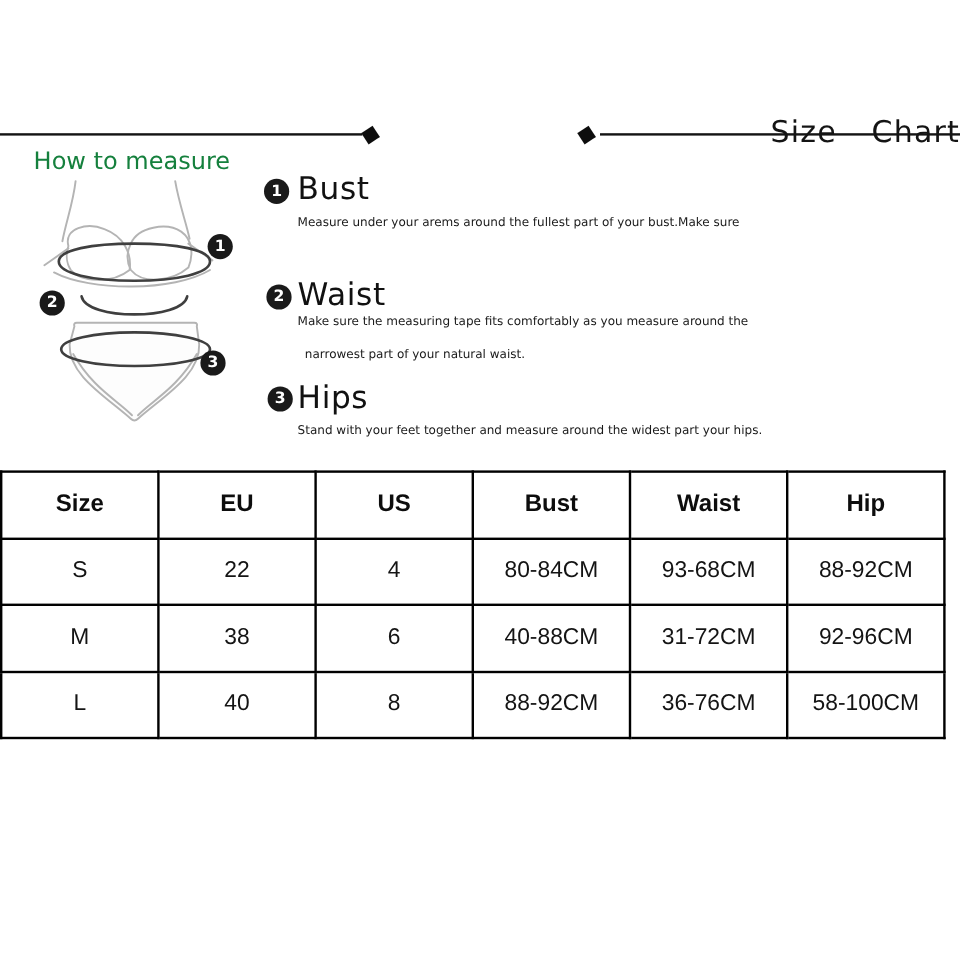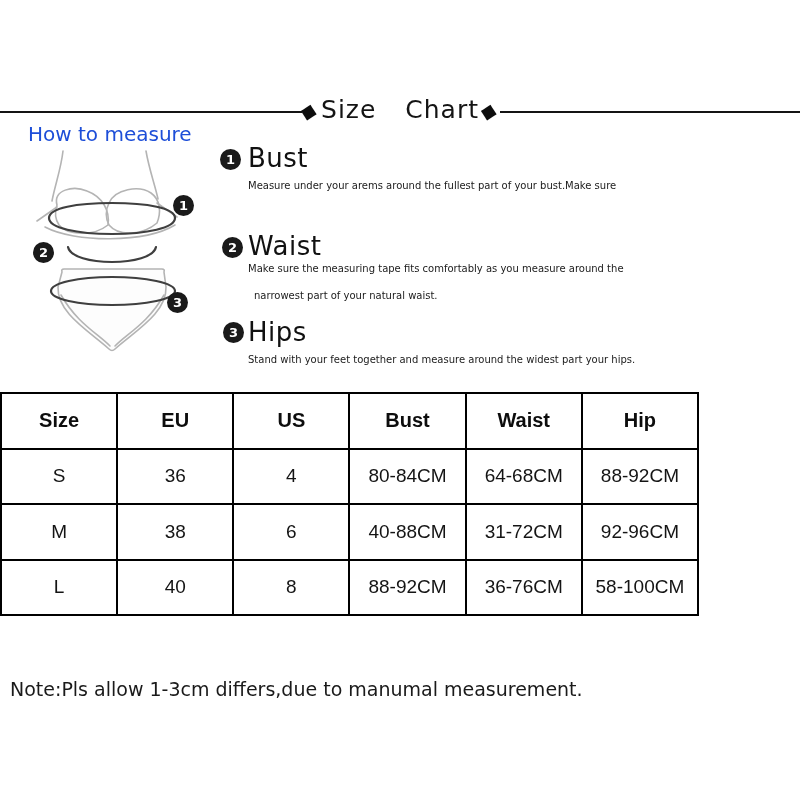--- a/index.html
+++ b/index.html
@@ -12,26 +12,26 @@
   }
 
   
   .rule { position:absolute; top:111px; height:2px; background:#141414; }
   .rule.left  { left:0;  width:302px; }
   .rule.right { left:500px; width:300px; }
   .diamond { position:absolute; top:98px; font-size:21px; color:#0d0d0d; line-height:26px; transform:rotate(12deg); }
   .diamond.left  { left:301px; }
   .diamond.right { left:481px; }
   .page-title {
-    position:absolute; top:95px; left:0; right:0; text-align:center;
+    position:absolute; top:95px; left:0; right:0; text-align:right;
     font-size:25px; letter-spacing:1px; word-spacing:20px; color:#141414;
   }
 
   
-  .htm-heading { position:absolute; top:122px; left:28px; font-size:20px; color:#1d4ed8; }
+  .htm-heading { position:absolute; top:122px; left:28px; font-size:20px; color:#15803d; }
   .diagram { position:absolute; top:145px; left:15px; }
 
   .num-badge {
     position:absolute; width:21px; height:21px; border-radius:50%;
     background:#1a1a1a; color:#fff; font-size:13px; font-weight:bold;
     display:flex; align-items:center; justify-content:center;
     font-family:"DejaVu Sans",sans-serif;
   }
   .badge-m1 { left:173px; top:195px; }
   .badge-m2 { left:33px;  top:242px; }
@@ -46,21 +46,21 @@
   .head-2 { top:231px; }
   .head-3 { top:317px;text-align:right; }
   .instr-body { position:absolute; left:248px; font-size:10px; line-height:27px; color:#1a1a1a; white-space:nowrap; }
   .body-1 { top:172px; }
   .body-2 { top:255px; }
   .body-3 { top:346px; }
   .body-2 .line2 { padding-left:6px; }
 
   
   table.size-table {
-    position:absolute; top:392px; left:0; width:699px;
+    position:absolute; top:392px; left:0; width:788px;
     border-collapse:collapse; table-layout:fixed;
     font-family:"Liberation Sans","DejaVu Sans",sans-serif;
   }
   .size-table th, .size-table td {
     border:2px solid #000; text-align:center; vertical-align:middle; padding:0;
   }
   .size-table tr { height:55.5px; }
   .size-table th { font-size:20px; font-weight:bold; color:#0d0d0d; }
   .size-table td { font-size:19px; font-weight:normal; color:#141414; }
 
@@ -135,24 +135,24 @@
         <th>EU</th>
         <th>US</th>
         <th>Bust</th>
         <th>Waist</th>
         <th>Hip</th>
       </tr>
     </thead>
     <tbody>
       <tr>
         <td>S</td>
-        <td>36</td>
+        <td>22</td>
         <td>4</td>
         <td>80-84CM</td>
-        <td>64-68CM</td>
+        <td>93-68CM</td>
         <td>88-92CM</td>
       </tr>
       <tr>
         <td>M</td>
         <td>38</td>
         <td>6</td>
         <td>40-88CM</td>
         <td>31-72CM</td>
         <td>92-96CM</td>
       </tr>
@@ -160,15 +160,14 @@
         <td>L</td>
         <td>40</td>
         <td>8</td>
         <td>88-92CM</td>
         <td>36-76CM</td>
         <td>58-100CM</td>
       </tr>
     </tbody>
   </table>
 
-  <div class="note">Note:Pls allow 1-3cm differs,due to manumal measurement.</div>
 
 </div>
 
 </body></html>

